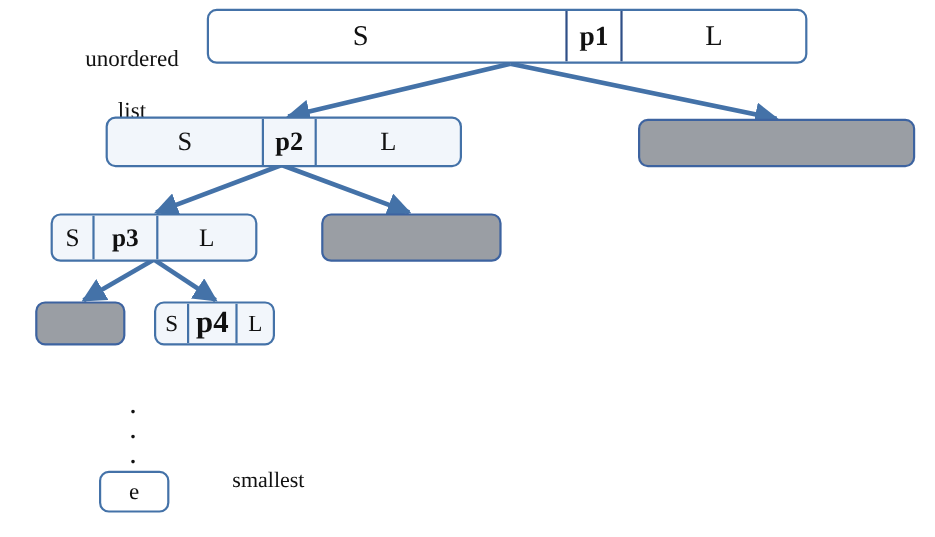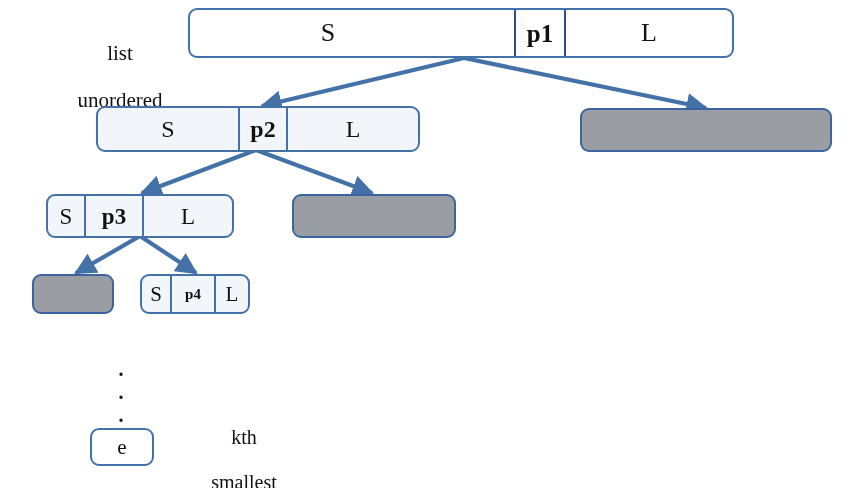--- a/index.html
+++ b/index.html
@@ -89,22 +89,22 @@
     <line x1="464" y1="58" x2="706" y2="108" stroke="#4472a8" stroke-width="4.2" marker-end="url(#ah)"></line>
 
     <line x1="256" y1="150" x2="142" y2="193" stroke="#4472a8" stroke-width="4.2" marker-end="url(#ah)"></line>
     <line x1="256" y1="150" x2="372" y2="193" stroke="#4472a8" stroke-width="4.2" marker-end="url(#ah)"></line>
 
     <line x1="140" y1="236" x2="76" y2="273" stroke="#4472a8" stroke-width="4.2" marker-end="url(#ah)"></line>
     <line x1="140" y1="236" x2="196" y2="273" stroke="#4472a8" stroke-width="4.2" marker-end="url(#ah)"></line>
   </svg>
 
   <div class="label" style="left:58px; top:18px; width:124px; font-size:21px;">
+    <div>unordered</div>
     <div>list</div>
-    <div>unordered</div>
   </div>
 
   <div class="node white" style="left:188px; top:8px; width:546px; height:50px;">
     <div class="cell" style="width:276px; font-size:26px;">S</div>
     <div class="cell pivot pivot-strong" style="width:52px; font-size:25px;margin-left:48px;">p1</div>
     <div class="cell" style="flex:1; font-size:26px;">L</div>
   </div>
 
   <div class="node" style="left:96px; top:106px; width:324px; height:46px;">
     <div class="cell div-r" style="width:142px; font-size:24px;">S</div>
@@ -119,33 +119,32 @@
     <div class="cell pivot div-r" style="width:58px; font-size:23px;">p3</div>
     <div class="cell" style="flex:1; font-size:23px;">L</div>
   </div>
 
   <div class="node gray" style="left:292px; top:194px; width:164px; height:44px;"></div>
 
   <div class="node gray" style="left:32px; top:274px; width:82px; height:40px;"></div>
 
   <div class="node" style="left:140px; top:274px; width:110px; height:40px;">
     <div class="cell div-r" style="width:30px; font-size:21px;">S</div>
-    <div class="cell pivot div-r" style="width:44px; font-size:15px;">p4</div>
+    <div class="cell pivot div-r" style="width:44px; font-size:28px;">p4</div>
     <div class="cell" style="flex:1; font-size:21px;">L</div>
   </div>
 
   <div class="dots" style="left:96px; top:358px; width:50px; font-size:20px;">
     <div>.</div>
     <div>.</div>
     <div>.</div>
   </div>
 
   <div class="node white" style="left:90px; top:428px; width:64px; height:38px;">
     <div class="cell" style="flex:1; font-size:21px;">e</div>
   </div>
 
   <div class="label" style="left:182px; top:404px; width:124px; font-size:20px;">
-    <div>kth</div>
     <div>smallest</div>
     
   </div>
 
 </div>
 
 </body></html>

